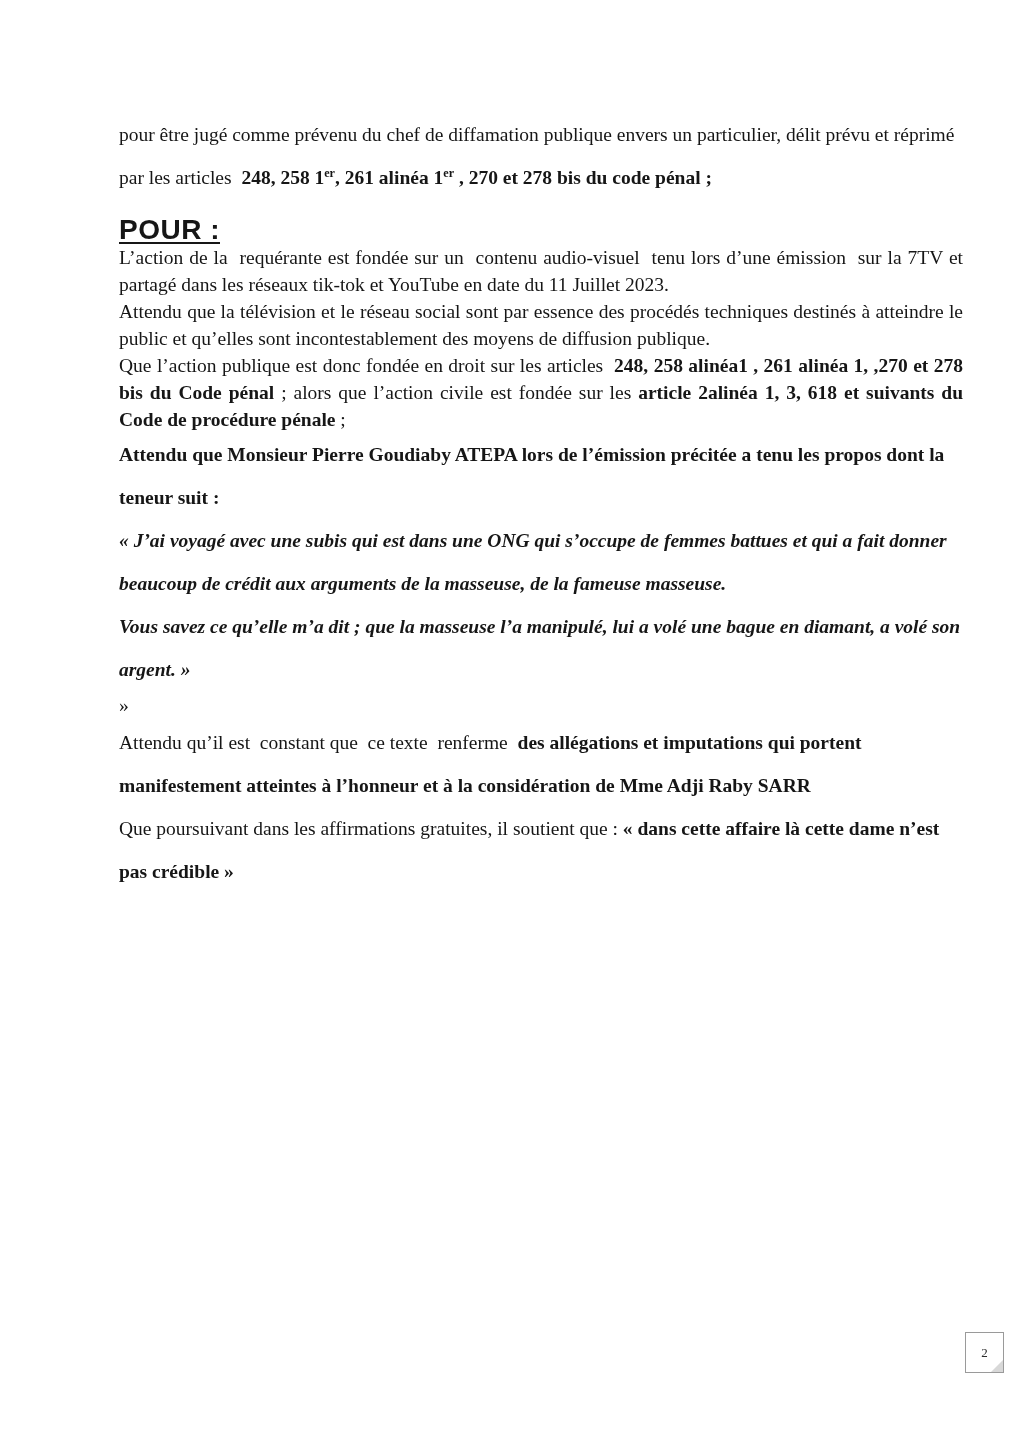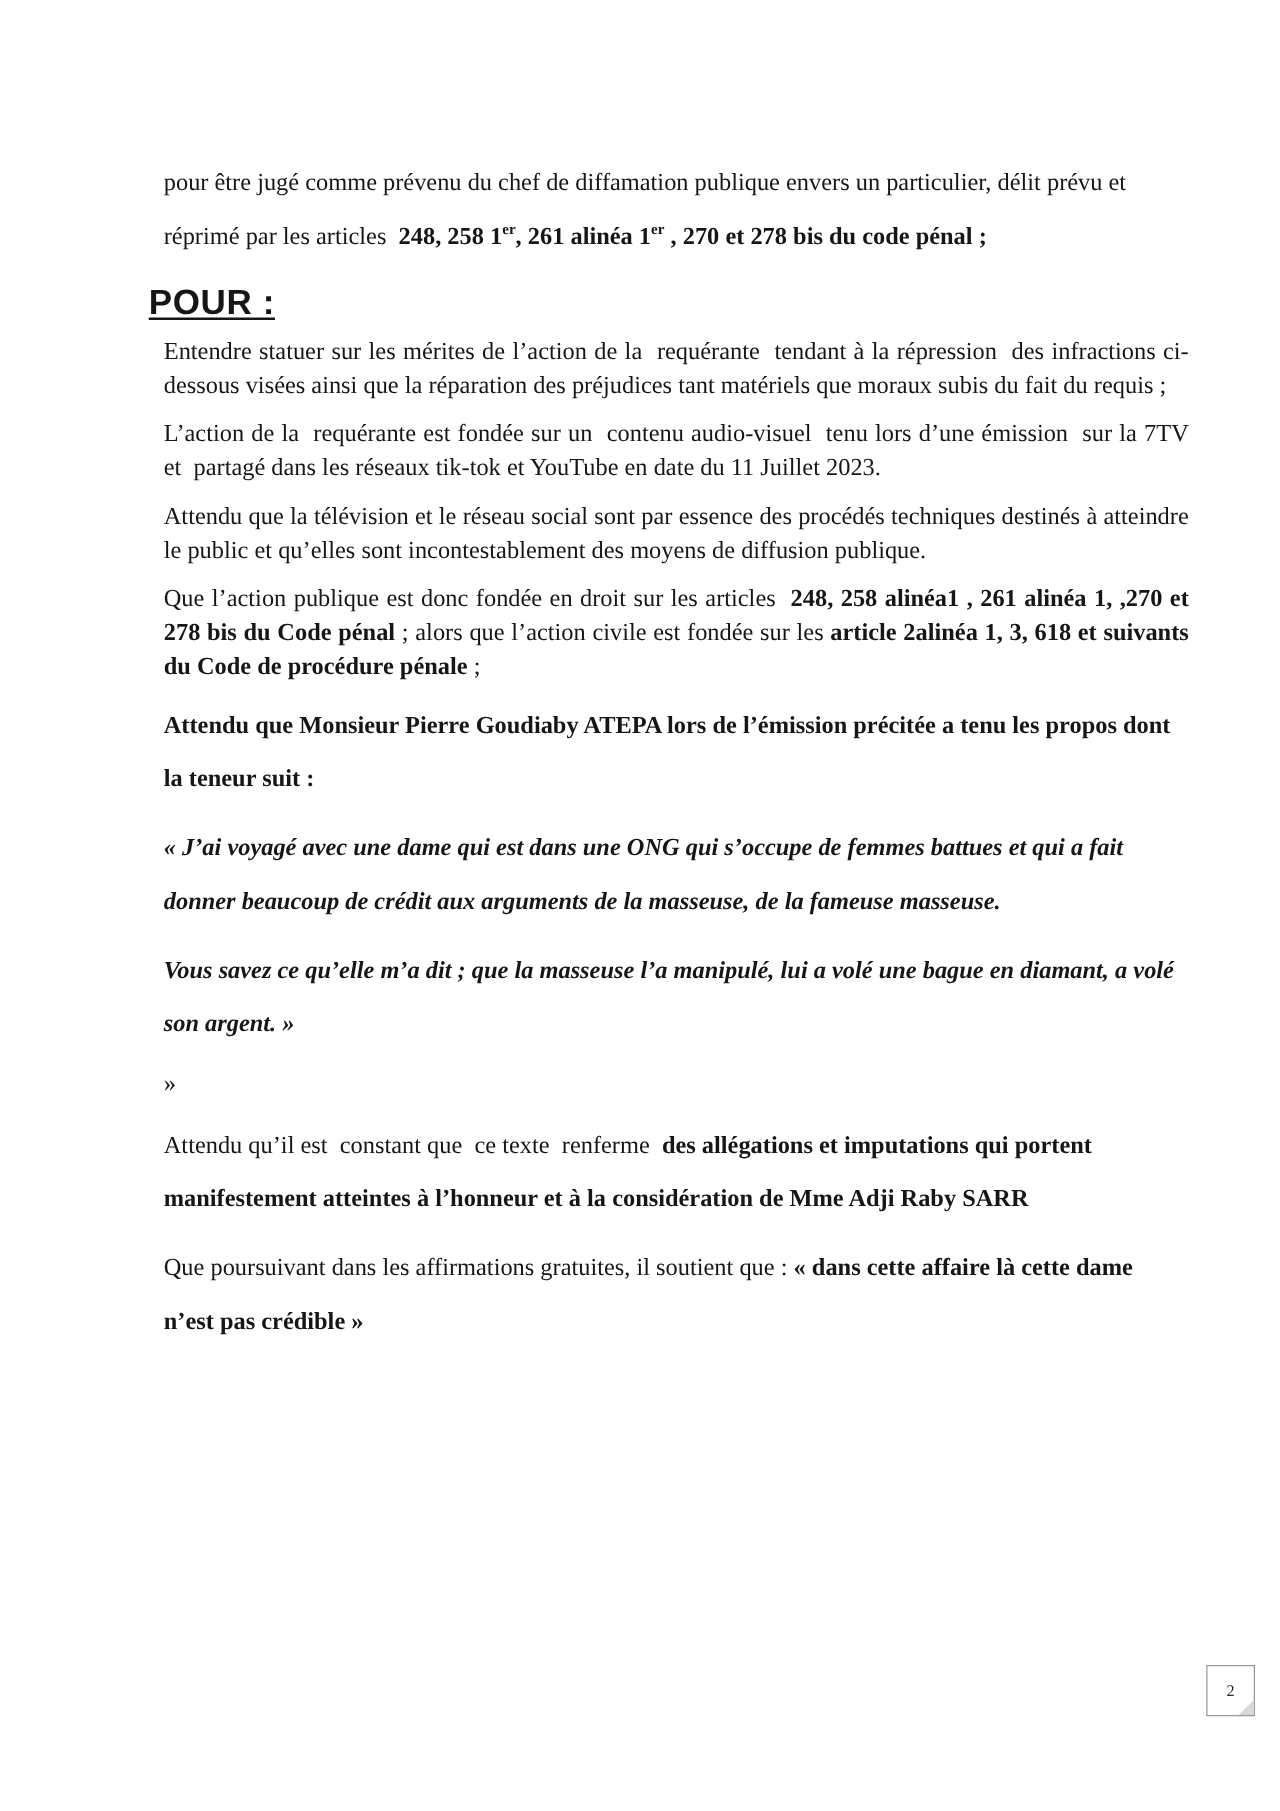--- a/index.html
+++ b/index.html
@@ -13,21 +13,21 @@
     color: #161616;
   }
   .content {
     position: absolute;
     top: 0; left: 0;
     box-sizing: border-box;
     width: 1024px;
     padding: 113px 61px 0 119px;
   }
   p.para {
-    margin: 12px;
+    margin: 0;
     font-size: 19.5px;
     white-space: pre-wrap;
   }
   .single { line-height: 27px; }
   .spaced { line-height: 43px; }
   .just { text-align: justify; }
   .b { font-weight: bold; }
   .bi { font-weight: bold; font-style: italic; }
   sup.b {
     font-weight: bold;
@@ -82,31 +82,30 @@
 </head>
 <body>
 
 <div class="canvas">
   <div class="content">
 
     <p class="para spaced"><span>pour être jugé comme prévenu du chef de diffamation publique envers un particulier, délit prévu et réprimé par les articles  </span><span class="b">248, 258 1</span><sup class="b">er</sup><span class="b">, 261 alinéa 1</span><sup class="b">er</sup><span class="b"> , 270 et 278 bis du code pénal ;</span></p>
 
     <h2 class="heading"><span class="u">POUR :</span></h2>
 
-    <p class="para single just mt-p3"><span>Entendre statuer sur les mérites de l’action de la  requérante  tendant à la répression  des infractions ci-dessous visées ainsi que la réparation des préjudices tant matériels que moraux subis du fait du requis ;</span></p>
 
     <p class="para single just mt-p4"><span>L’action de la  requérante est fondée sur un  contenu audio-visuel  tenu lors d’une émission  sur la 7TV et  partagé dans les réseaux tik-tok et YouTube en date du 11 Juillet 2023.</span></p>
 
     <p class="para single just mt-p5"><span>Attendu que la télévision et le réseau social sont par essence des procédés techniques destinés à atteindre le public et qu’elles sont incontestablement des moyens de diffusion publique.</span></p>
 
     <p class="para single just mt-p6"><span>Que l’action publique est donc fondée en droit sur les articles  </span><span class="b">248, 258 alinéa1 , 261 alinéa 1, ,270 et 278 bis du Code pénal</span><span> ; alors que l’action civile est fondée sur les </span><span class="b">article 2alinéa 1, 3, 618 et suivants du Code de procédure pénale</span><span> ;</span></p>
 
     <p class="para spaced mt-p7"><span>Attendu que Monsieur Pierre Goudiaby ATEPA lors de l’émission précitée a tenu les propos dont la teneur suit :</span></p>
 
-    <p class="para spaced mt-p8"><span class="bi">« J’ai voyagé avec une dame qui est dans une ONG qui s’occupe de femmes battues et qui a fait donner beaucoup de crédit aux arguments de la masseuse, de la fameuse masseuse.</span></p>
+    <p class="para spaced mt-p8"><span class="bi">« J’ai voyagé avec une subis qui est dans une ONG qui s’occupe de femmes battues et qui a fait donner beaucoup de crédit aux arguments de la masseuse, de la fameuse masseuse.</span></p>
 
     <p class="para spaced mt-p9"><span class="bi">Vous savez ce qu’elle m’a dit ; que la masseuse l’a manipulé, lui a volé une bague en diamant, a volé son argent. »</span></p>
 
     <p class="para mt-p10"><span>»</span></p>
 
     <p class="para spaced mt-p12"><span>Attendu qu’il est  constant que  ce texte  renferme  </span><span class="b">des allégations et imputations qui portent manifestement atteintes à l’honneur et à la considération de Mme Adji Raby SARR</span></p>
 
     <p class="para spaced mt-p11"><span>Que poursuivant dans les affirmations gratuites, il soutient que : </span><span class="b">« dans cette affaire là cette dame n’est pas crédible »</span></p>
 
   </div>

